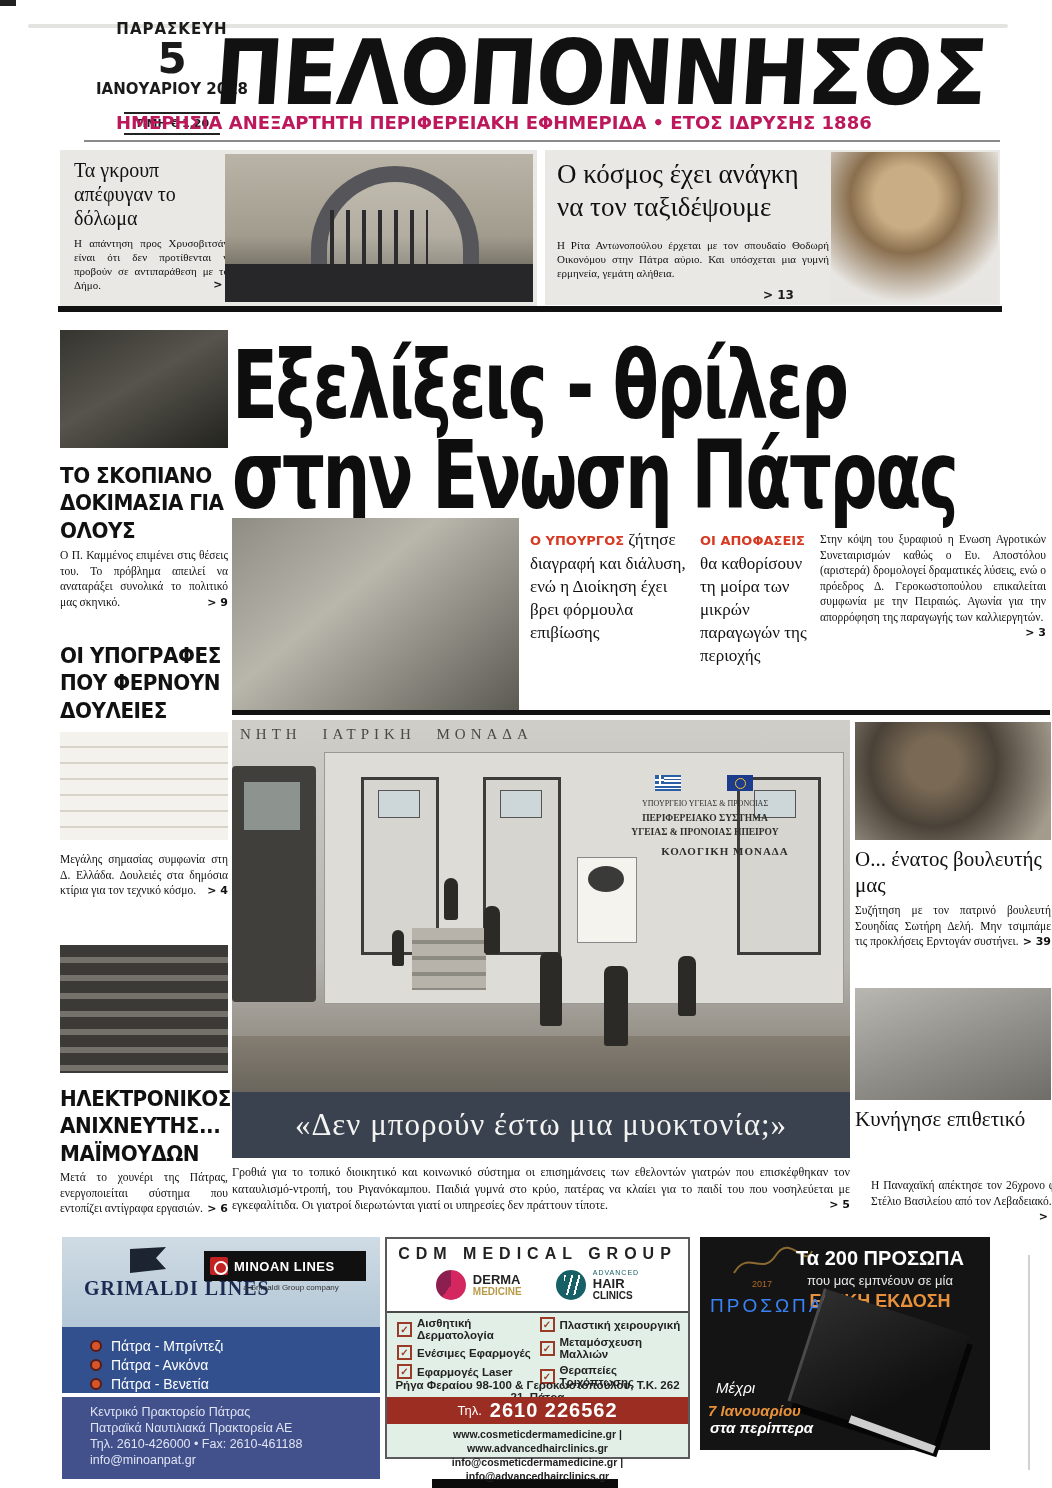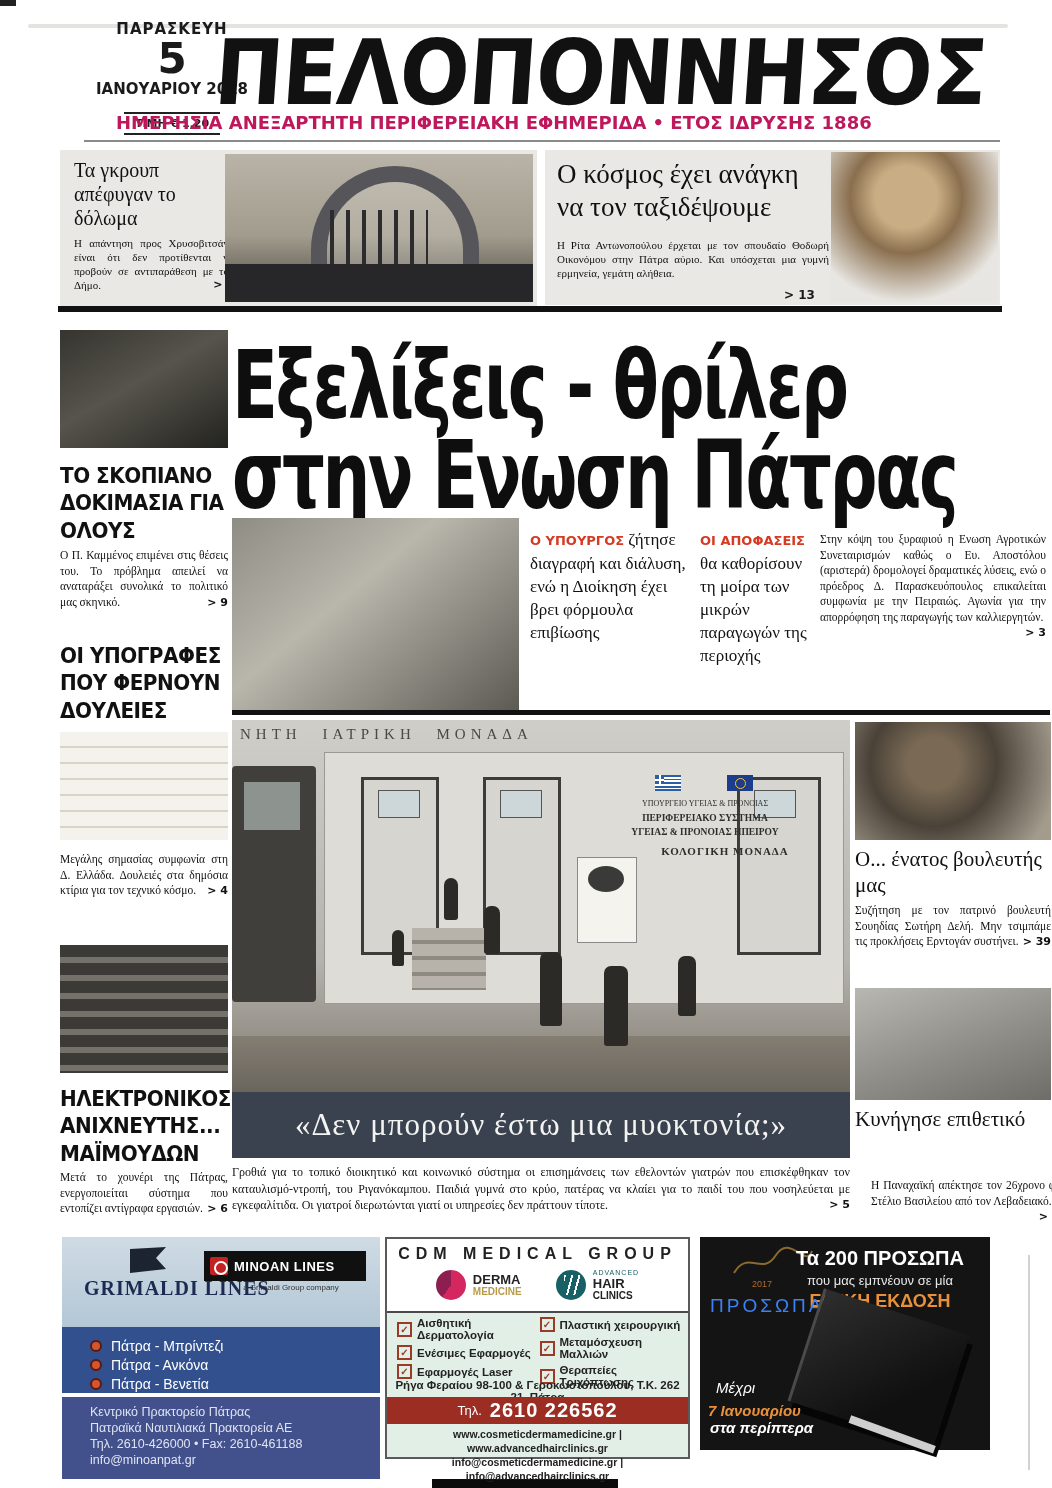--- a/index.html
+++ b/index.html
@@ -195,21 +195,21 @@
     <div class="abs photo arch-photo" style="left:165px;top:4px;width:308px;height:148px;">
       <div class="arch"></div>
       <div class="gate"></div>
       <div class="crowd"></div>
     </div>
   </div>
 
   <div class="abs teaser teaser-right">
     <div class="abs t-title-big" style="left:12px;top:8px;width:272px;">Ο κόσμος έχει ανάγκη να τον ταξιδέψουμε</div>
     <p class="abs t-body" style="left:12px;top:88px;width:272px;margin:0;">Η Ρίτα Αντωνοπούλου έρχεται με τον σπουδαίο Θοδωρή Οικονόμου στην Πάτρα αύριο. Και υπόσχεται μια γυμνή ερμηνεία, γεμάτη αλήθεια.</p>
-    <div class="abs pref-abs" style="left:239px;top:138px;">&gt; 13</div>
+    <div class="abs pref-abs" style="left:218px;top:138px;">&gt; 13</div>
     <div class="abs photo woman-photo" style="left:286px;top:2px;width:167px;height:151px;"></div>
   </div>
   <div class="abs thick-bar"></div>
 
   <div class="abs lc photo photo-politician" style="top:330px;height:118px;"></div>
   <div class="abs lc col-head" style="top:462px;">ΤΟ ΣΚΟΠΙΑΝΟ ΔΟΚΙΜΑΣΙΑ ΓΙΑ ΟΛΟΥΣ</div>
   <p class="abs lc col-body" style="top:548px;margin:0;">
     <span>Ο Π. Καμμένος επιμένει στις θέσεις του. Το πρόβλημα απειλεί να αναταράξει συνολικά το πολιτικό μας σκηνικό.</span>
     <span class="pref">&gt; 9</span>
   </p>
@@ -230,21 +230,21 @@
   <div class="abs main-headline heavy" style="top:428px;">στην Ενωση Πάτρας</div>
 
   <div class="abs photo photo-two-men"></div>
   <p class="abs deck" style="left:530px;top:528px;width:162px;margin:0;">
     <span class="kicker">Ο ΥΠΟΥΡΓΟΣ</span><span> ζήτησε διαγραφή και διάλυση, ενώ η Διοίκηση έχει βρει φόρμουλα επιβίωσης</span>
   </p>
   <p class="abs deck" style="left:700px;top:528px;width:115px;margin:0;">
     <span class="kicker">ΟΙ ΑΠΟΦΑΣΕΙΣ</span><span> θα καθορίσουν τη μοίρα των μικρών παραγωγών της περιοχής</span>
   </p>
   <p class="abs side-text" style="left:820px;top:532px;width:226px;margin:0;">
-    <span>Στην κόψη του ξυραφιού η Ενωση Αγροτικών Συνεταιρισμών καθώς ο Ευ. Αποστόλου (αριστερά) δρομολογεί δραματικές λύσεις, ενώ ο πρόεδρος Δ. Παρασκευόπουλος επικαλείται συμφωνία με την Πειραιώς. Αγωνία για την απορρόφηση της παραγωγής των καλλιεργητών.</span>
+    <span>Στην κόψη του ξυραφιού η Ενωση Αγροτικών Συνεταιρισμών καθώς ο Ευ. Αποστόλου (αριστερά) δρομολογεί δραματικές λύσεις, ενώ ο πρόεδρος Δ. Γεροκωστοπούλου επικαλείται συμφωνία με την Πειραιώς. Αγωνία για την απορρόφηση της παραγωγής των καλλιεργητών.</span>
     <span class="pref">&gt; 3</span>
   </p>
   <div class="abs big-rule"></div>
 
   <div class="abs big-photo">
     <div class="bp-label">ΝΗΤΗ ΙΑΤΡΙΚΗ ΜΟΝΑΔΑ</div>
     <div class="truck-cab">
         <div class="win"></div>
       </div>
     <div class="van">

